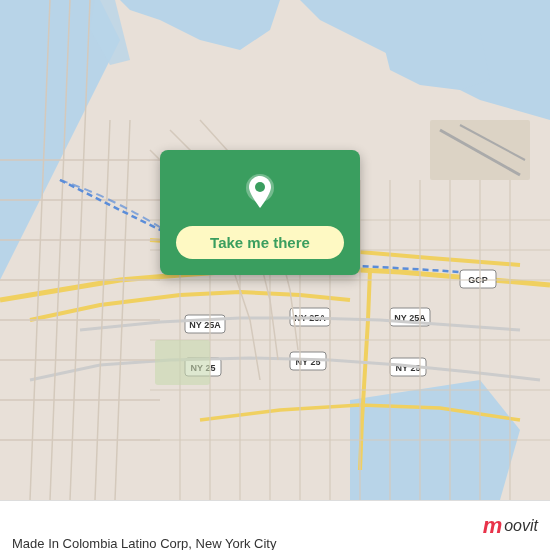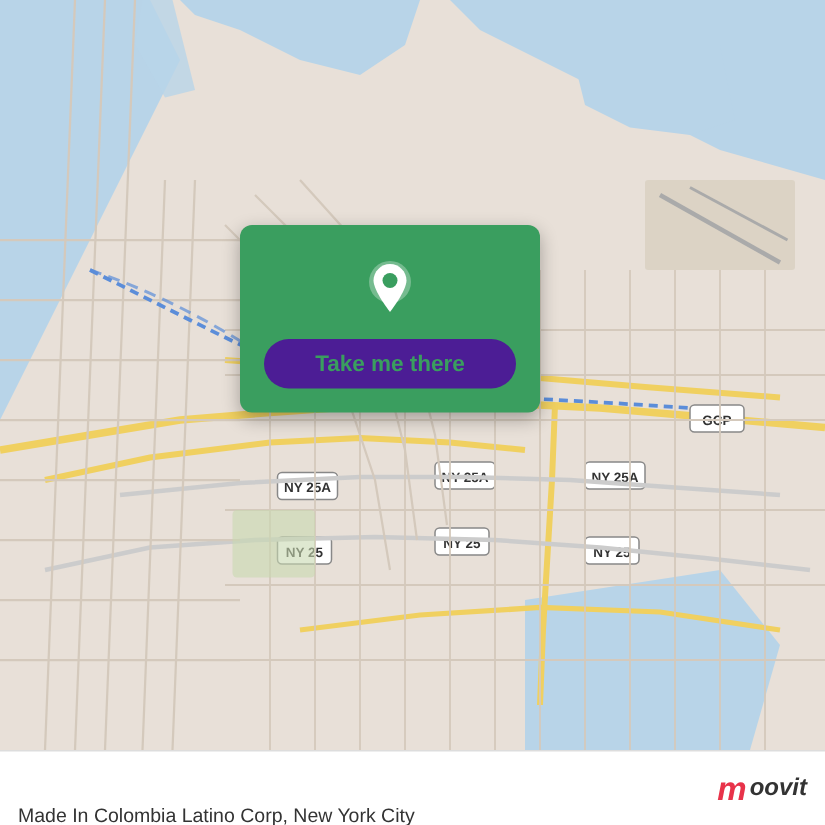--- a/index.html
+++ b/index.html
@@ -60,21 +60,21 @@
     .moovit-m {
       color: #e8334a;
       font-size: 22px;
       font-weight: bold;
       font-style: italic;
     }
 
     .moovit-text {
       color: #333;
       font-size: 16px;
-      font-weight: bold;
+      font-weight: normal;
       font-style: italic;
     }
 
     
     #button-overlay {
       position: absolute;
       top: 150px;
       left: 160px;
       width: 200px;
       background: #3a9e5f;
@@ -86,21 +86,21 @@
       gap: 12px;
       box-shadow: 0 4px 12px rgba(0,0,0,0.3);
     }
 
     .pin-icon {
       width: 44px;
       height: 44px;
     }
 
     #take-me-there-btn {
-      background: #4c1d95;
+      background: #fef9c3;
       color: #3a9e5f;
       border: none;
       border-radius: 20px;
       padding: 8px 24px;
       font-size: 15px;
       font-weight: bold;
       cursor: pointer;
       white-space: nowrap;
       width: 100%;
       text-align: center;

